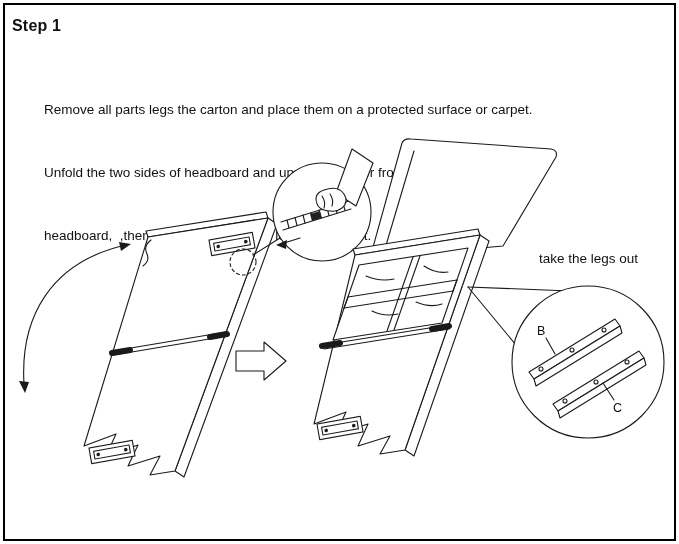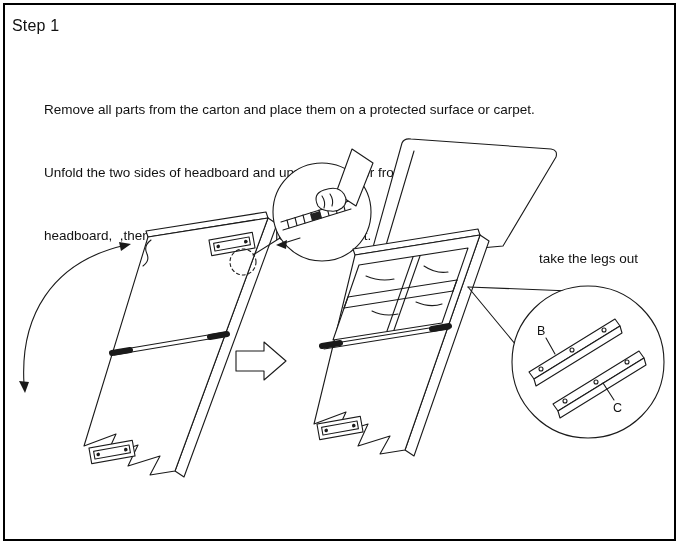--- a/index.html
+++ b/index.html
@@ -20,21 +20,21 @@
     left: 3px; top: 3px; right: 3px; bottom: 3px;
     border: 2px solid #000;
     pointer-events: none;
   }
   .step-title {
     position: absolute;
     left: 12px;
     top: 17px;
     margin: 0;
     font-size: 16px;
-    font-weight: normal;
+    font-weight: bold;
     letter-spacing: 0.2px;
   }
   .instructions {
     position: absolute;
     left: 44px;
     top: 57px;
     font-size: 13.5px;
     line-height: 21px;
     white-space: pre;
   }
@@ -54,21 +54,21 @@
   }
 </style>
 </head>
 <body>
 
 <div class="frame"></div>
 
 <h1 class="step-title">Step 1</h1>
 
 <div class="instructions">
-  <div>Remove all parts from the carton and place them on a protected surface or carpet.</div>
+  <div>Remove all parts legs the carton and place them on a protected surface or carpet.</div>
   <div>Unfold the two sides of headboard and unzip the zipper from the back of the</div>
   <div>headboard,  ,then take the leg (B) and leg (C) out  of it.</div>
 </div>
 
 <svg class="illustration" viewBox="0 0 679 544" fill="none" stroke="#1a1a1a" stroke-width="1.1" stroke-linejoin="round" stroke-linecap="round">
 
   <g>
     <path d="M 24 384 C 20 318, 50 262, 126 245"></path>
     <polygon points="131,244 121,251 119,242" fill="#1a1a1a" stroke="none"></polygon>
     <polygon points="25,393 19,381 29,382" fill="#1a1a1a" stroke="none"></polygon>

